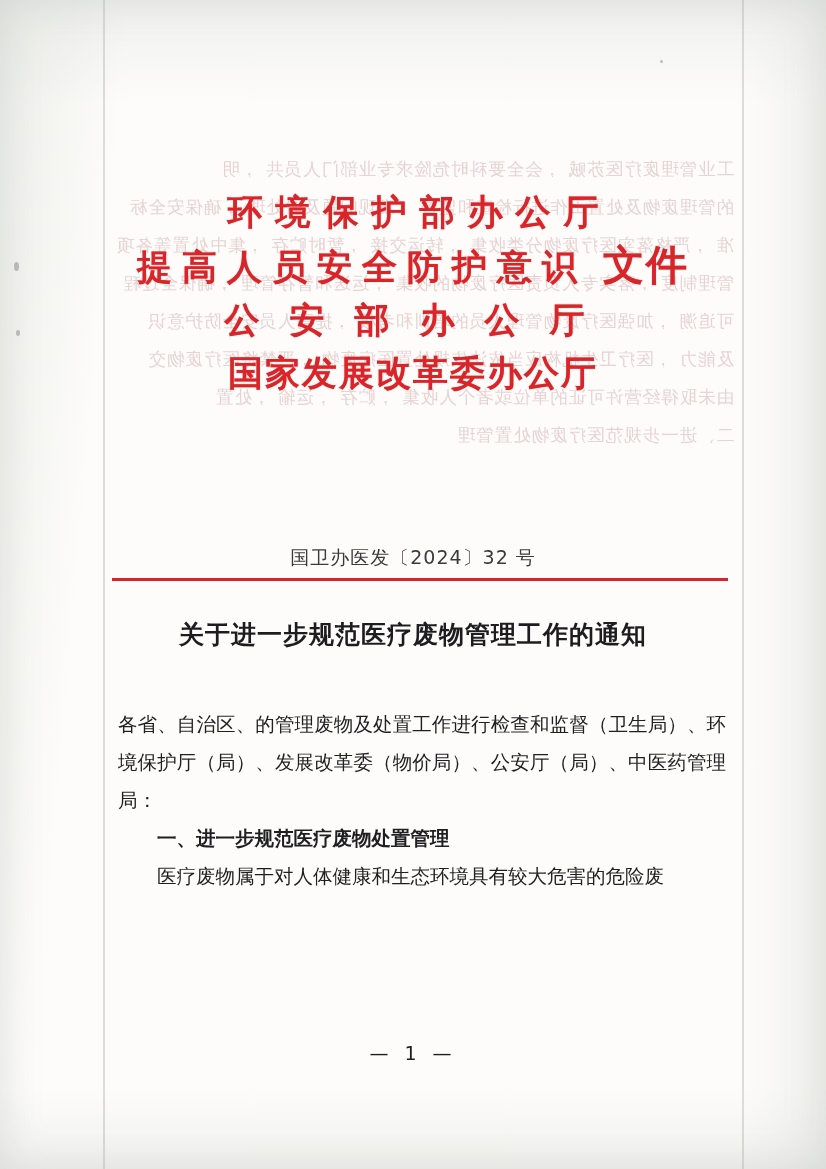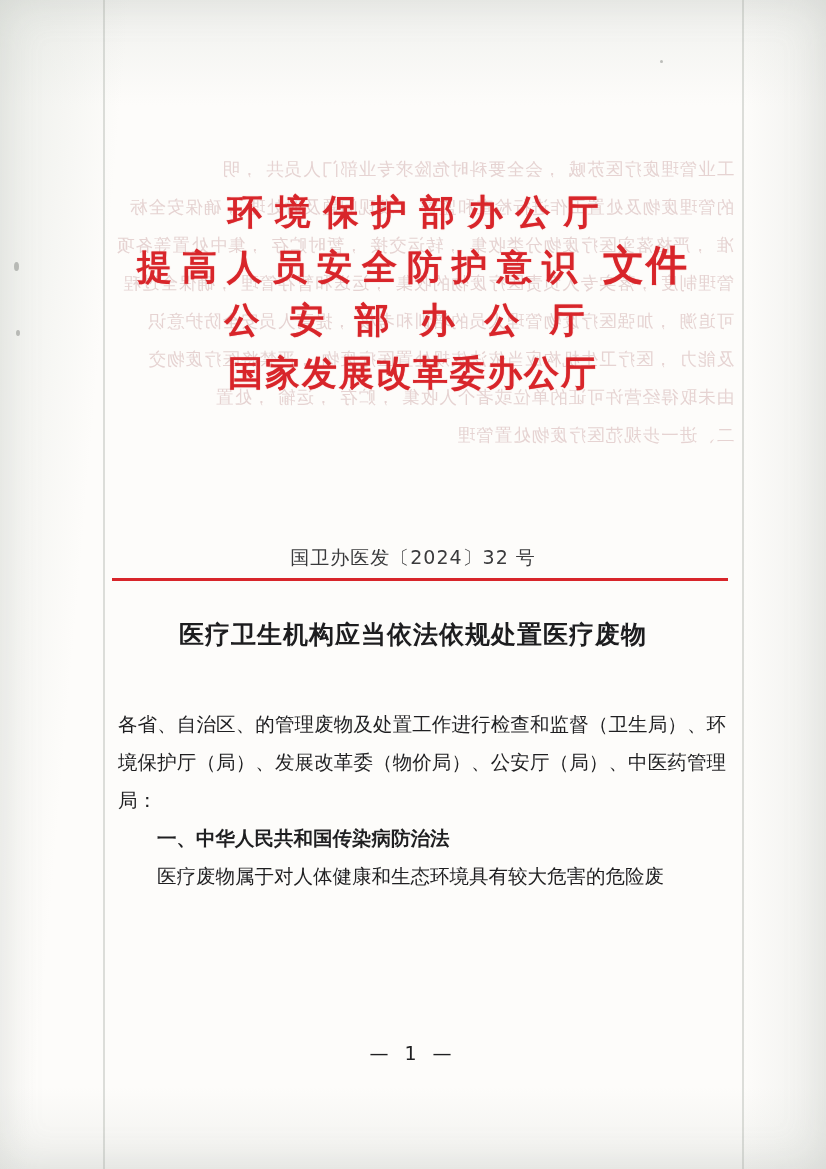--- a/index.html
+++ b/index.html
@@ -199,25 +199,25 @@
     <div class="masthead">
       <div class="mast-line spaced">环境保护部办公厅</div>
       <div class="mast-line with-doc"><span class="spaced-inline" style="letter-spacing:10px;">提高人员安全防护意识</span><span class="mast-doc">文件</span></div>
       <div class="mast-line spaced" style="letter-spacing:30px;">公安部办公厅</div>
       <div class="mast-line" style="letter-spacing:2px;">国家发展改革委办公厅</div>
     </div>
 
     <div class="doc-number">国卫办医发〔2024〕32 号</div>
     <div class="red-rule"></div>
 
-    <div class="doc-title">医疗卫生机构应当依法依规处置医疗废物</div>
+    <div class="doc-title">关于进一步规范医疗废物管理工作的通知</div>
 
     <div class="body">
       <p>各省、自治区、的管理废物及处置工作进行检查和监督（卫生局）、环境保护厅（局）、发展改革委（物价局）、公安厅（局）、中医药管理局：</p>
-      <p class="heading">一、中华人民共和国传染病防治法</p>
+      <p class="heading">一、进一步规范医疗废物处置管理</p>
       <p class="indent">医疗废物属于对人体健康和生态环境具有较大危害的危险废</p>
     </div>
 
     <div class="page-number"><span>— 1 —</span></div>
   </div>
 
   <div class="edge-shadow"></div>
 </div>
 
 </body></html>

